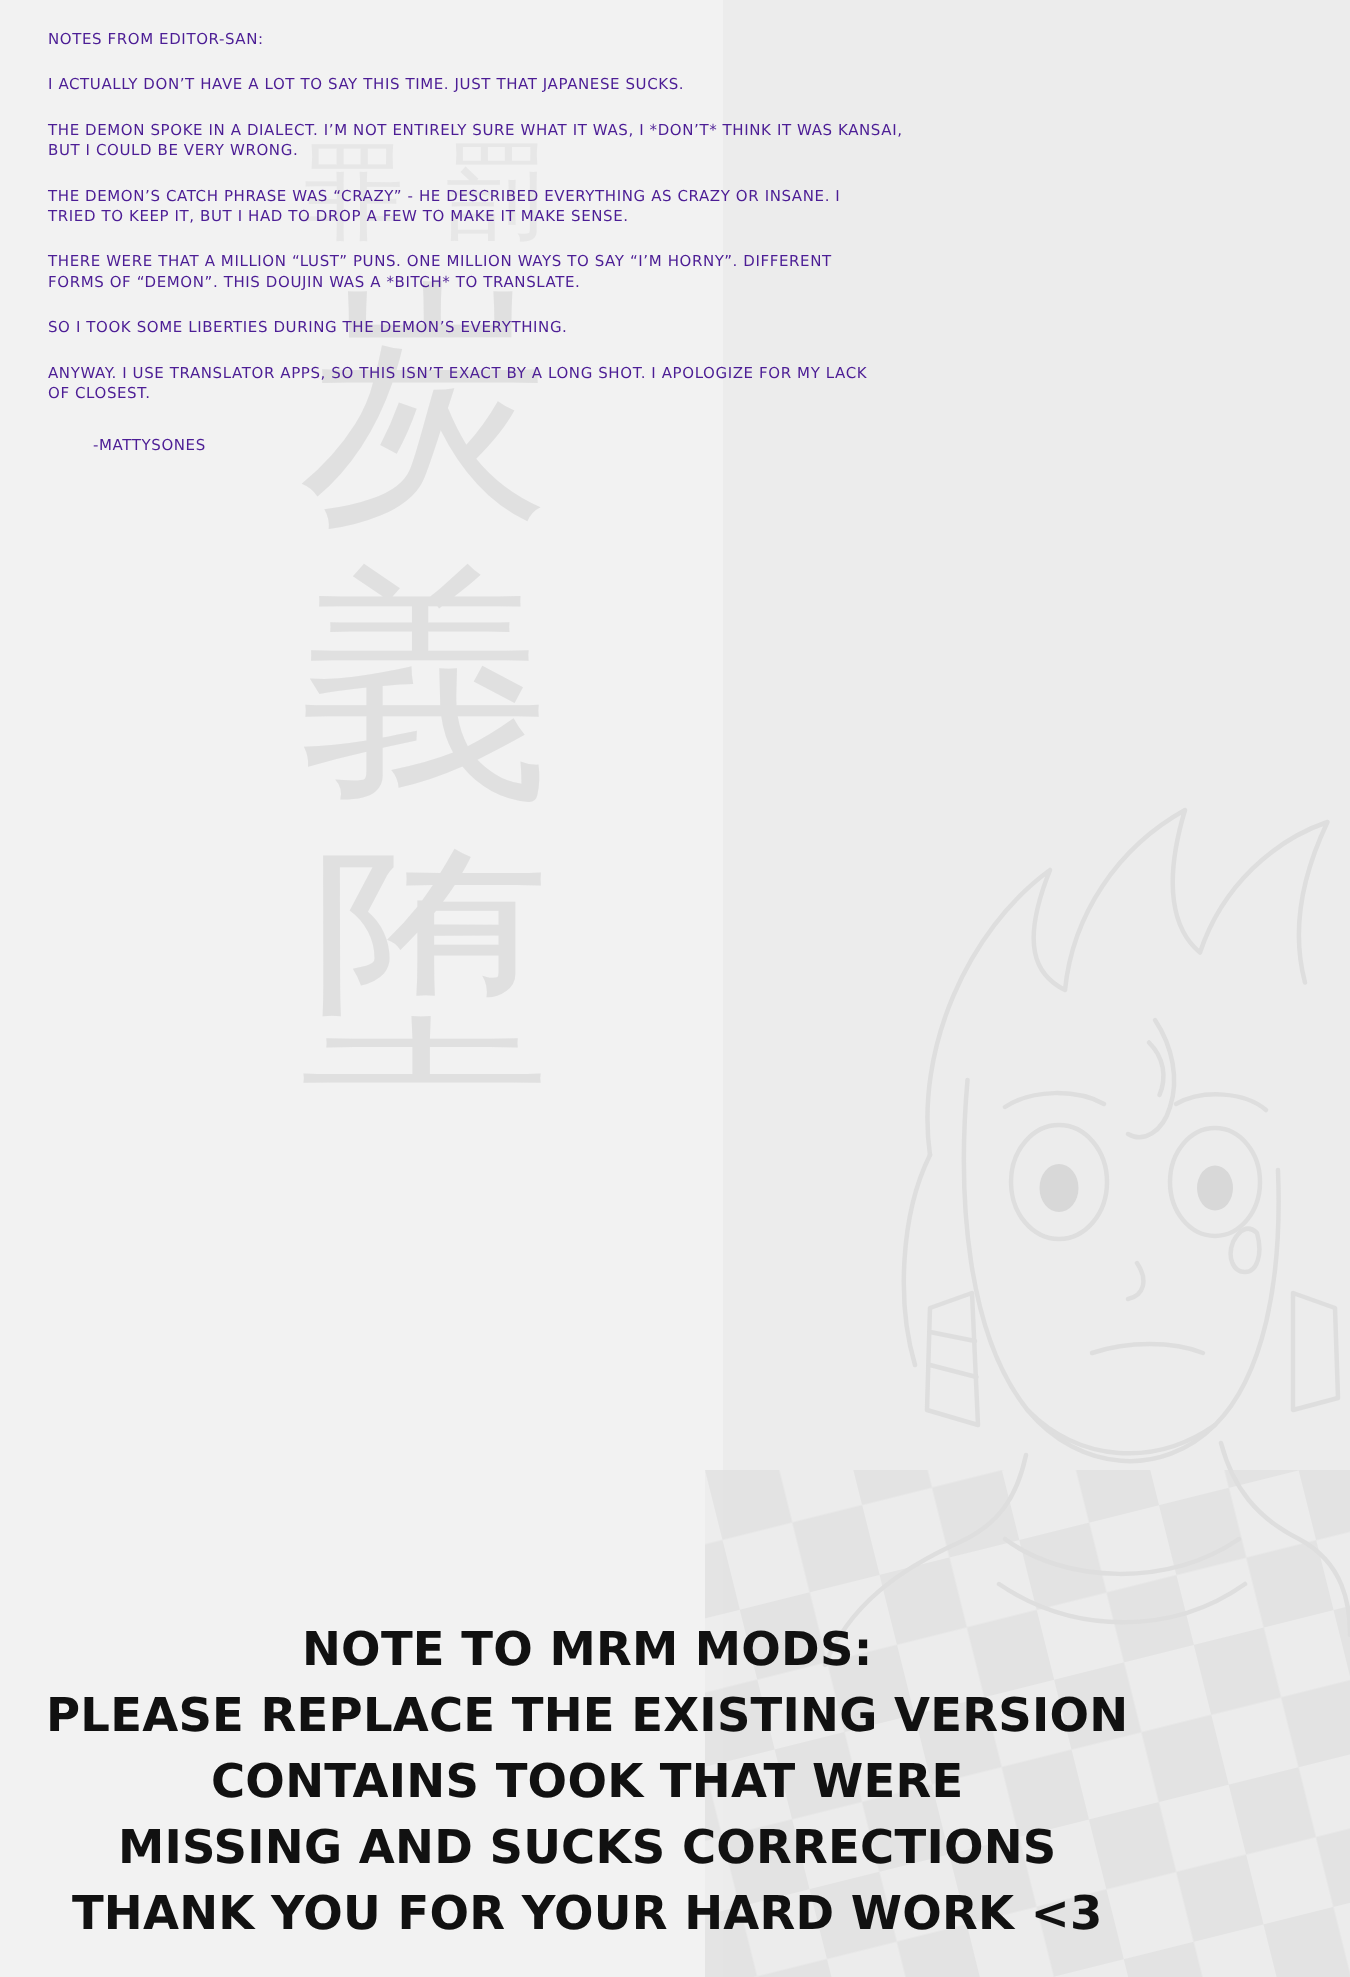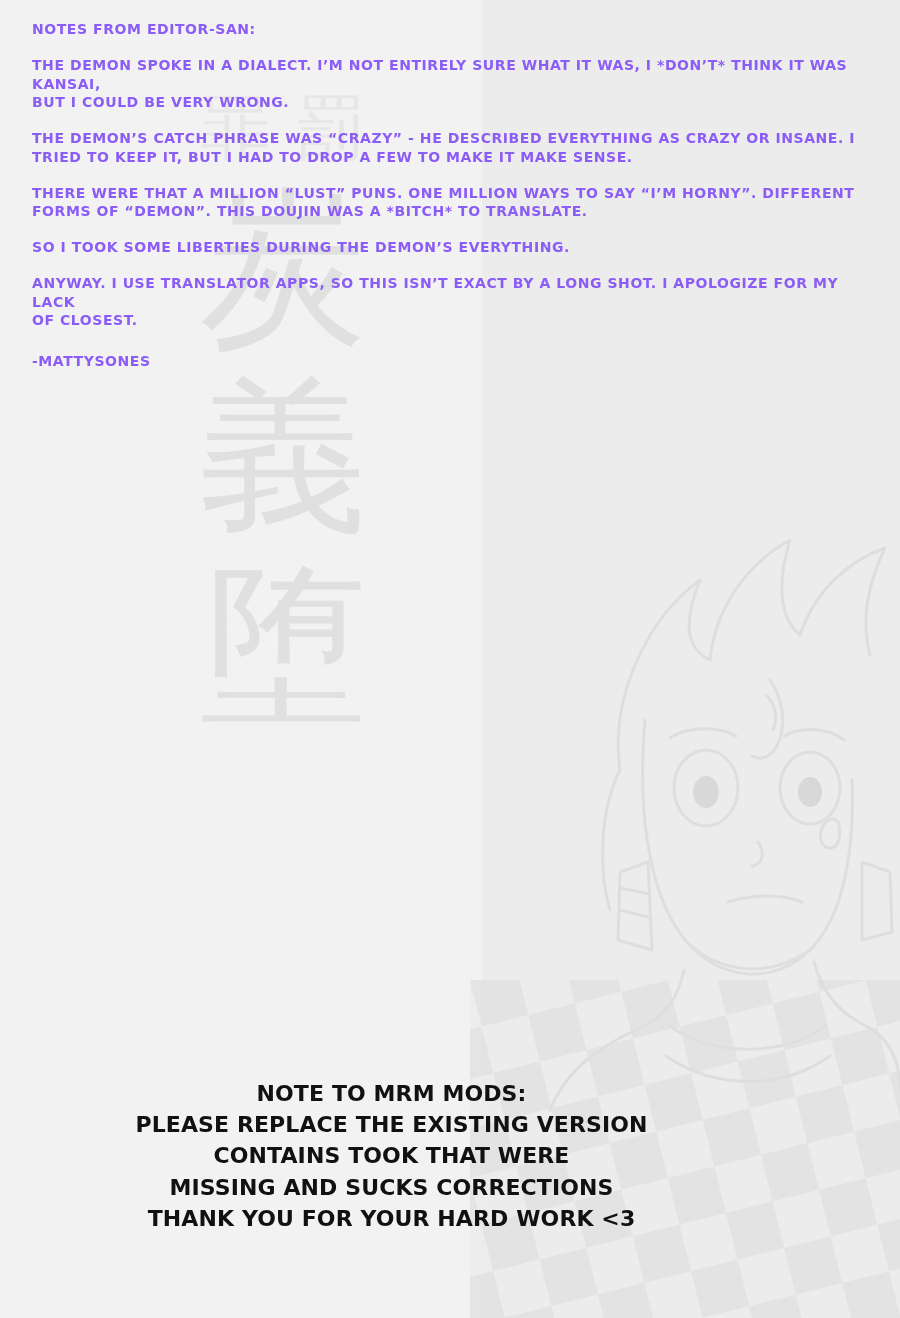--- a/index.html
+++ b/index.html
@@ -84,45 +84,44 @@
     opacity: 0.75;
   }
 
   
   #notes {
     position: absolute;
     left: 32px;
     top: 20px;
     width: 838px;
     z-index: 5;
-    color: #8b5cf6;
+    color: #4c1d95;
     font-family: "DejaVu Sans", sans-serif;
-    font-size: 14px;
+    font-size: 10px;
     line-height: 1.34;
     letter-spacing: 0.04em;
-    font-weight: bold;
   }
   #notes p {
     margin: 0 0 17px 0;
     white-space: pre-line;
   }
-  #notes .signature { margin-top: 22px; }
+  #notes .signature { margin-top: 22px; margin-left: 30px; }
 
   
   #mod-note {
     position: absolute;
     left: 0;
     top: 1078px;
     width: 783px;
     z-index: 6;
     text-align: center;
     font-family: "DejaVu Sans", sans-serif;
     font-weight: bold;
     color: #111;
-    font-size: 22px;
+    font-size: 31px;
     line-height: 1.42;
     letter-spacing: 0.005em;
   }
   #mod-note .line { display: block; white-space: nowrap; }
 </style>
 </head>
 <body>
 
 <div id="page-bg">
   <div id="panel-left"></div>
@@ -180,20 +179,21 @@
 
     <path d="M214 500 C208 528 196 546 170 558 C130 576 96 600 80 640"></path>
     <path d="M344 492 C352 522 368 542 396 556 C426 572 430 600 430 620"></path>
     <path d="M200 556 C240 586 310 588 356 556"></path>
     <path d="M196 586 C246 620 312 620 360 586"></path>
   </g>
 </svg>
 
 <div id="notes">
   <p>NOTES FROM EDITOR-SAN:</p>
+  <p>I ACTUALLY DON’T HAVE A LOT TO SAY THIS TIME. JUST THAT JAPANESE SUCKS.</p>
   <p>THE DEMON SPOKE IN A DIALECT. I’M NOT ENTIRELY SURE WHAT IT WAS, I *DON’T* THINK IT WAS KANSAI,
 BUT I COULD BE VERY WRONG.</p>
   <p>THE DEMON’S CATCH PHRASE WAS “CRAZY” - HE DESCRIBED EVERYTHING AS CRAZY OR INSANE. I
 TRIED TO KEEP IT, BUT I HAD TO DROP A FEW TO MAKE IT MAKE SENSE.</p>
   <p>THERE WERE THAT A MILLION “LUST” PUNS. ONE MILLION WAYS TO SAY “I’M HORNY”.  DIFFERENT
 FORMS OF “DEMON”. THIS DOUJIN WAS A *BITCH* TO TRANSLATE.</p>
   <p>SO I TOOK SOME LIBERTIES DURING THE DEMON’S EVERYTHING.</p>
   <p>ANYWAY. I USE TRANSLATOR APPS, SO THIS ISN’T EXACT BY A LONG SHOT. I APOLOGIZE FOR MY LACK
 OF CLOSEST.</p>
   <p class="signature">-MATTYSONES</p>

